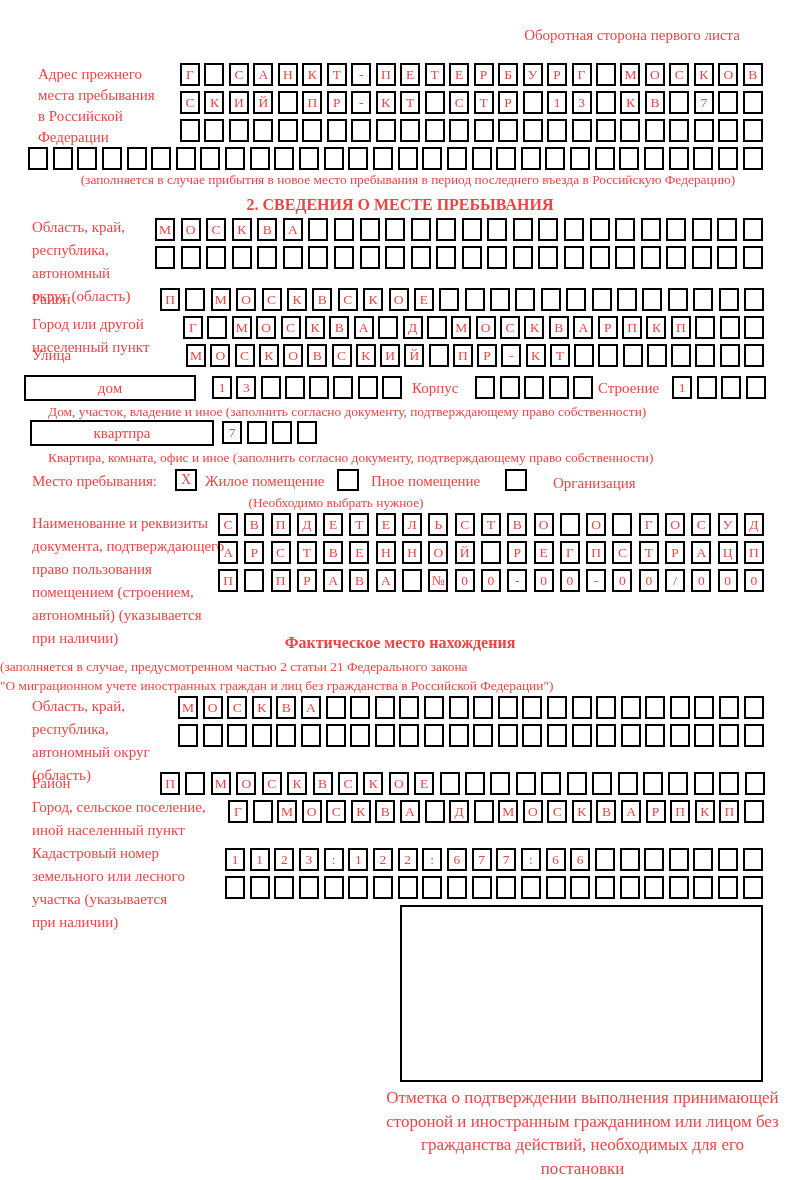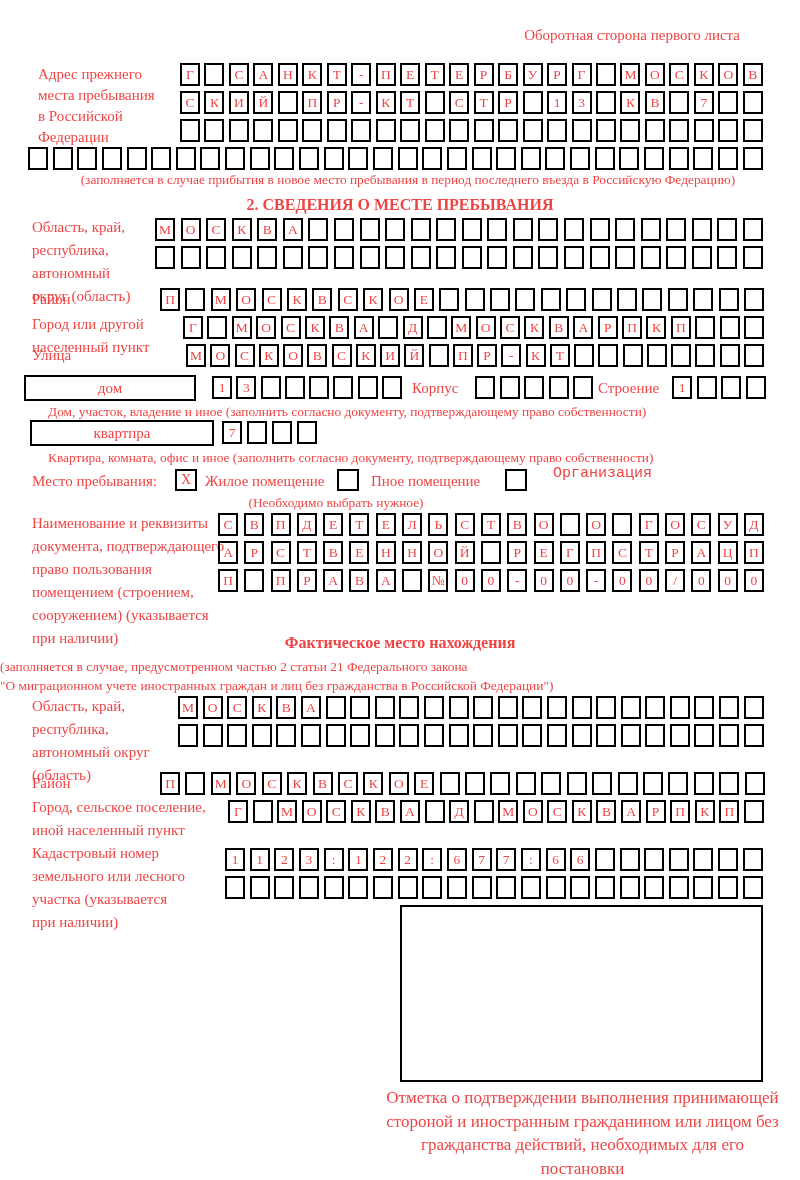--- a/index.html
+++ b/index.html
@@ -344,29 +344,29 @@
       <span class="cell"></span>
     </div>
   <div class="abs note" style="left:32px; top:450px;">Квартира, комната, офис и иное (заполнить согласно документу, подтверждающему право собственности)</div>
 
   <div class="abs lbl" style="left:32px; top:470px;">Место пребывания:</div>
   <div class="abs chk" style="left:175px; top:469px;">X</div>
   <div class="abs lbl" style="left:205px; top:470px;">Жилое помещение</div>
   <div class="abs chk" style="left:337px; top:469px;"></div>
   <div class="abs lbl" style="left:371px; top:470px;">Пное помещение</div>
   <div class="abs chk" style="left:505px; top:469px;"></div>
-  <div class="abs lbl" style="left:553px; top:462px;font-family:Liberation Mono, monospace;">Организация</div>
+  <div class="abs lbl" style="left:553px; top:472px;">Организация</div>
   <div class="abs note" style="left:140px; top:495px; width:360px; text-align:center;">(Необходимо выбрать нужное)</div>
 
   <div class="abs lbl" style="left:32px; top:512px;">
       <div>Наименование и реквизиты</div>
       <div>документа, подтверждающего</div>
       <div>право пользования</div>
       <div>помещением (строением,</div>
-      <div>сооружением) (указывается</div>
+      <div>автономный) (указывается</div>
       <div>при наличии)</div>
     </div>
   <div class="abs cellrow" style="left:218px; top:513px; width:546px;">
       <span class="cell">С</span>
       <span class="cell">В</span>
       <span class="cell">П</span>
       <span class="cell">Д</span>
       <span class="cell">Е</span>
       <span class="cell">Т</span>
       <span class="cell">Е</span>

